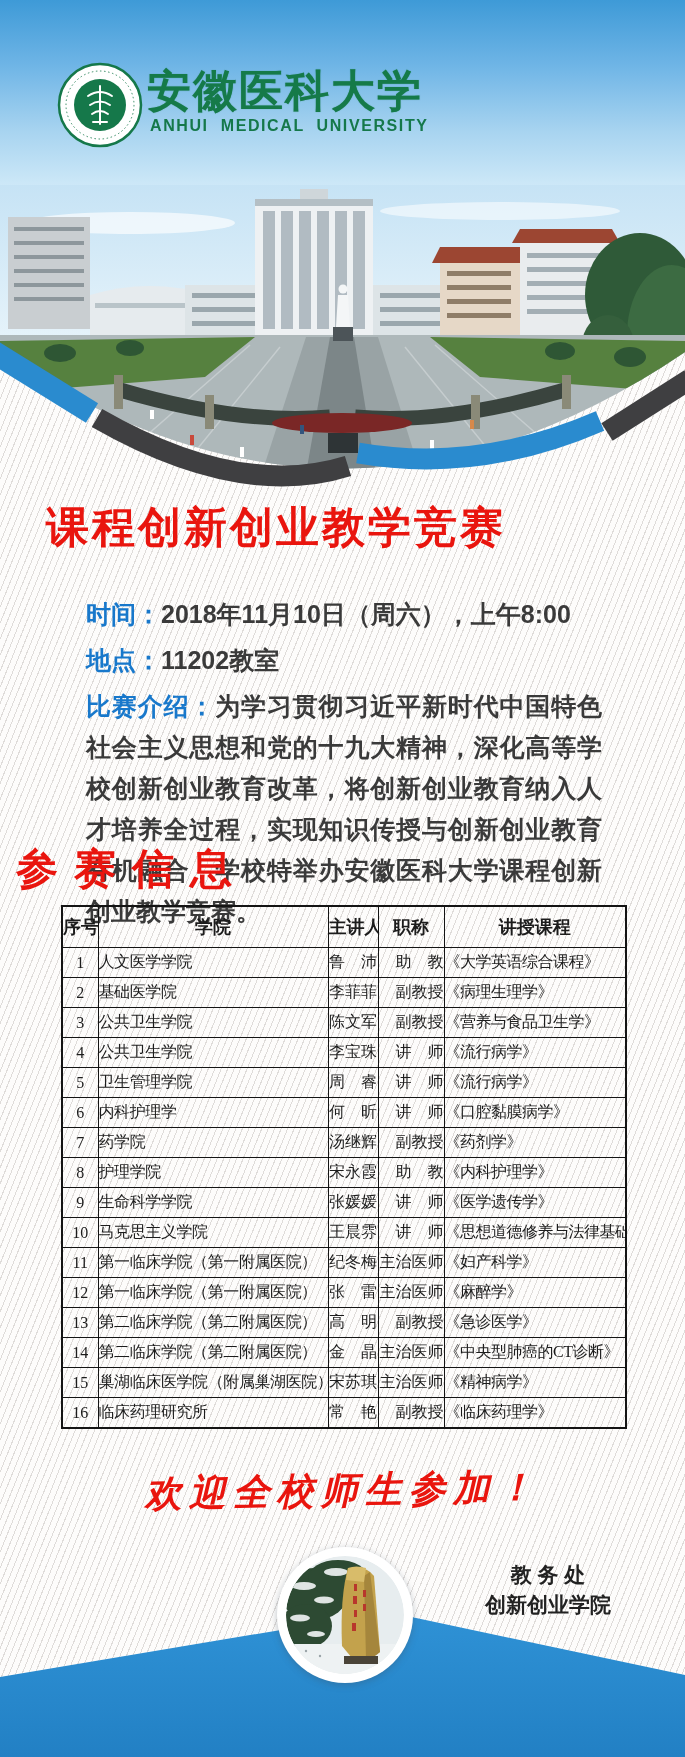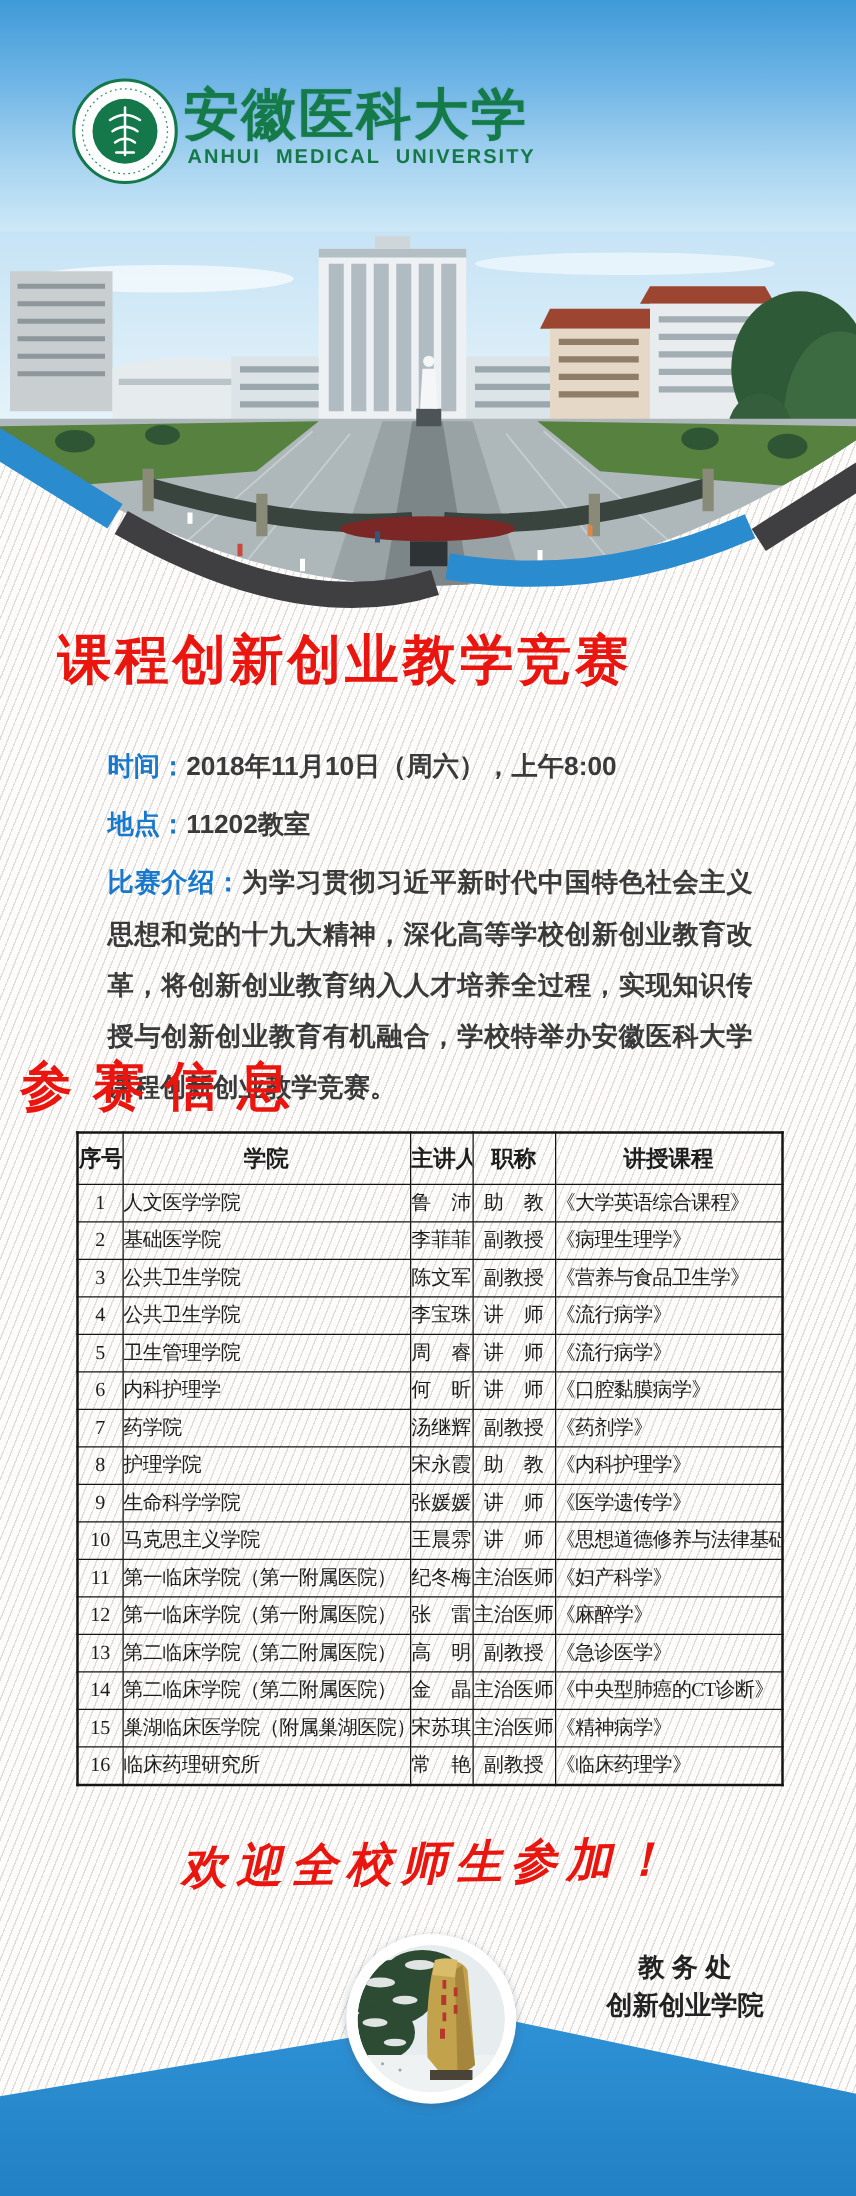--- a/index.html
+++ b/index.html
@@ -21,40 +21,40 @@
     text-shadow:0 0 1px rgba(21,122,73,.6);}
   .en-name{position:absolute;left:150px;top:117px;font-weight:700;font-size:16px;
     letter-spacing:1.6px;word-spacing:6px;color:#15784a;white-space:nowrap;}
   
   .photo{position:absolute;left:0;top:185px;width:685px;height:350px;}
   
   .main-title{position:absolute;left:0;top:499px;width:552px;text-align:center;
     font-size:43px;font-weight:700;letter-spacing:3px;color:#e9150e;white-space:nowrap;}
   
   .info{position:absolute;left:86px;top:591px;width:516px;color:#3a3a3a;
-    font-size:21px;font-weight:700;}
+    font-size:25px;font-weight:700;}
   .info-line{line-height:46px;white-space:nowrap;}
   .info .lbl{color:#1878cb;font-weight:700;}
   .intro{margin:3px 0 0 0;line-height:41px;text-align:justify;}
   
   .section-title{position:absolute;left:0;top:841px;width:685px;text-align:left;
     font-size:42px;font-weight:700;letter-spacing:16px;text-indent:16px;color:#e9150e;}
   
   .tbl-wrap{position:absolute;left:61px;top:905px;width:564px;}
   table.roster{border-collapse:collapse;table-layout:fixed;width:564px;
     font-family:"Liberation Serif",serif;color:#1c1c1c;}
   table.roster td,table.roster th{border:1.5px solid #141414;overflow:hidden;
     white-space:nowrap;}
   table.roster{border:2.5px solid #141414;}
   table.roster th{height:40px;font-size:18px;font-weight:700;text-align:center;padding:0;}
   table.roster td{height:29px;font-size:16px;padding:0;}
   td.c0,td.c2,td.c3{text-align:center;}
   td.c1{text-align:left;padding-left:7px;font-size:15.5px;letter-spacing:-.4px;}
   td.c2{font-size:15.5px;}
-  td.c3{font-size:15.5px;}
+  td.c3{font-size:15.5px;text-align:right;}
   td.c4{text-align:left;padding-left:7px;font-size:15px;letter-spacing:-.5px;}
   
   .welcome{position:absolute;left:0;top:1466px;width:685px;text-align:center;
     font-family:"Liberation Serif",serif;font-style:italic;font-weight:700;
     font-size:37px;letter-spacing:7px;color:#e9150e;transform:rotate(-1deg);}
   
   .footer-svg{position:absolute;left:0;top:1572px;width:685px;height:185px;z-index:1;}
   .stone-circle{position:absolute;left:277px;top:1547px;width:136px;height:136px;
     border-radius:50%;background:#fff;z-index:2;
     box-shadow:0 2px 7px rgba(60,80,100,.35);}

